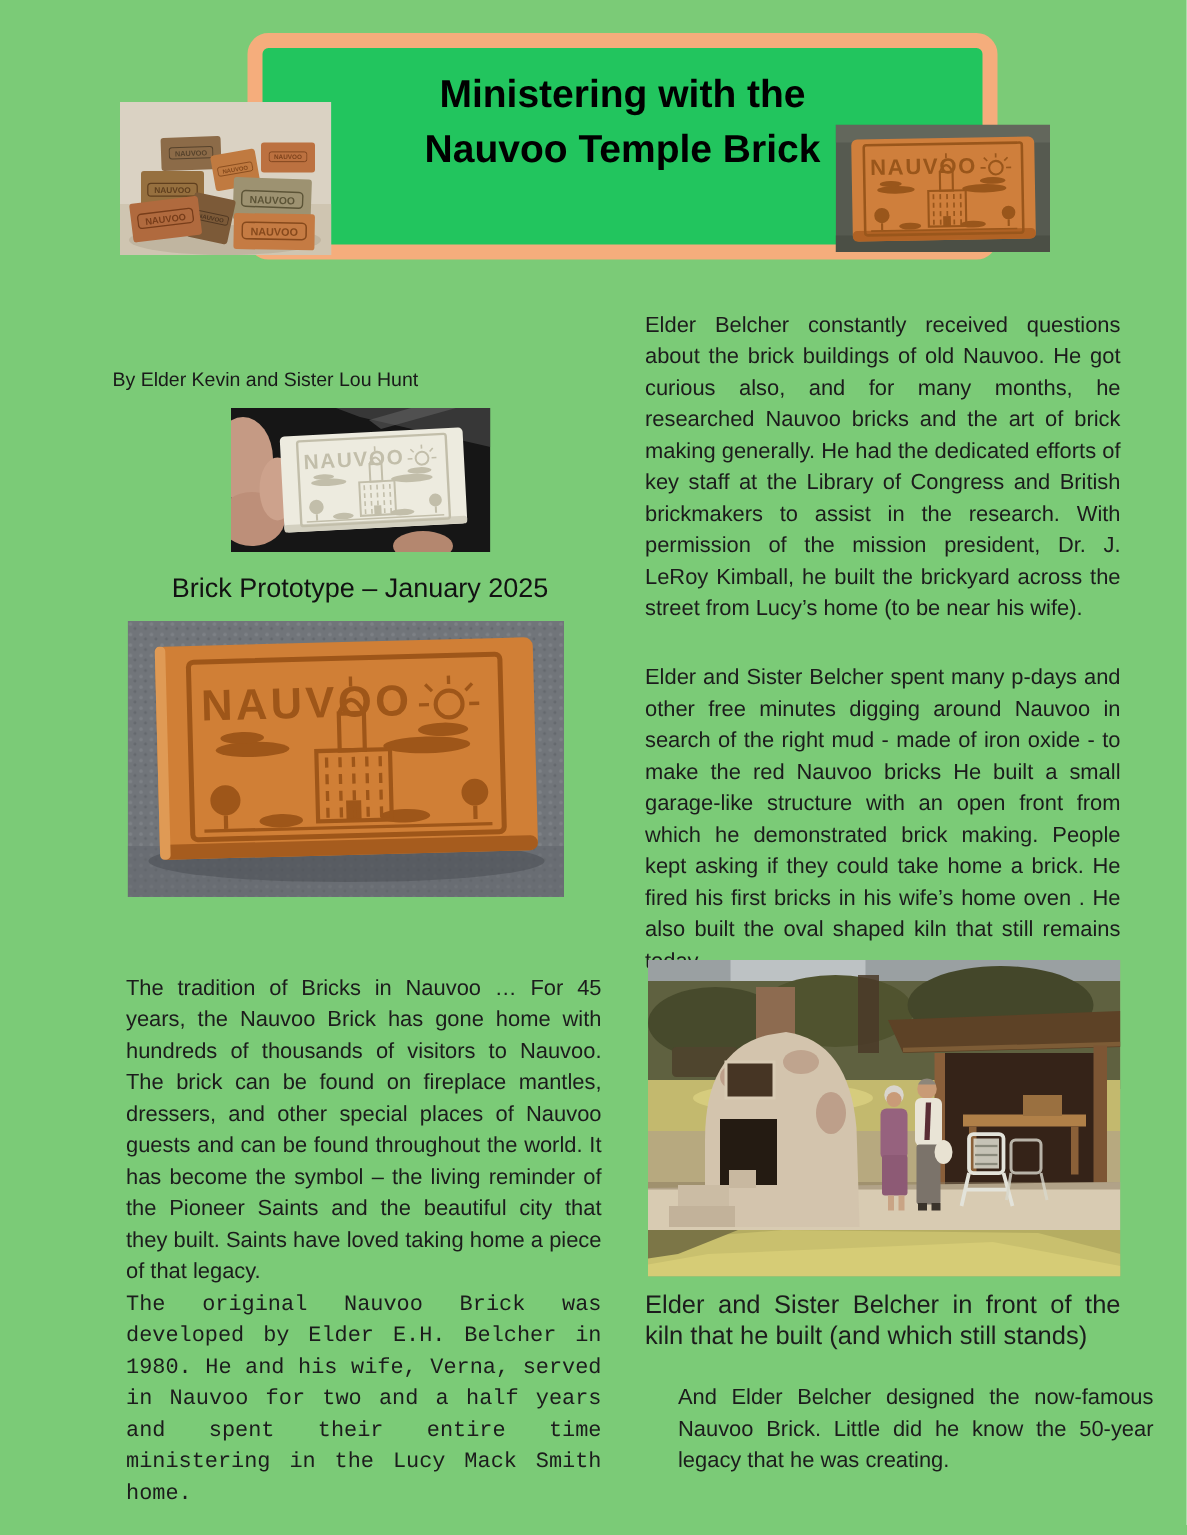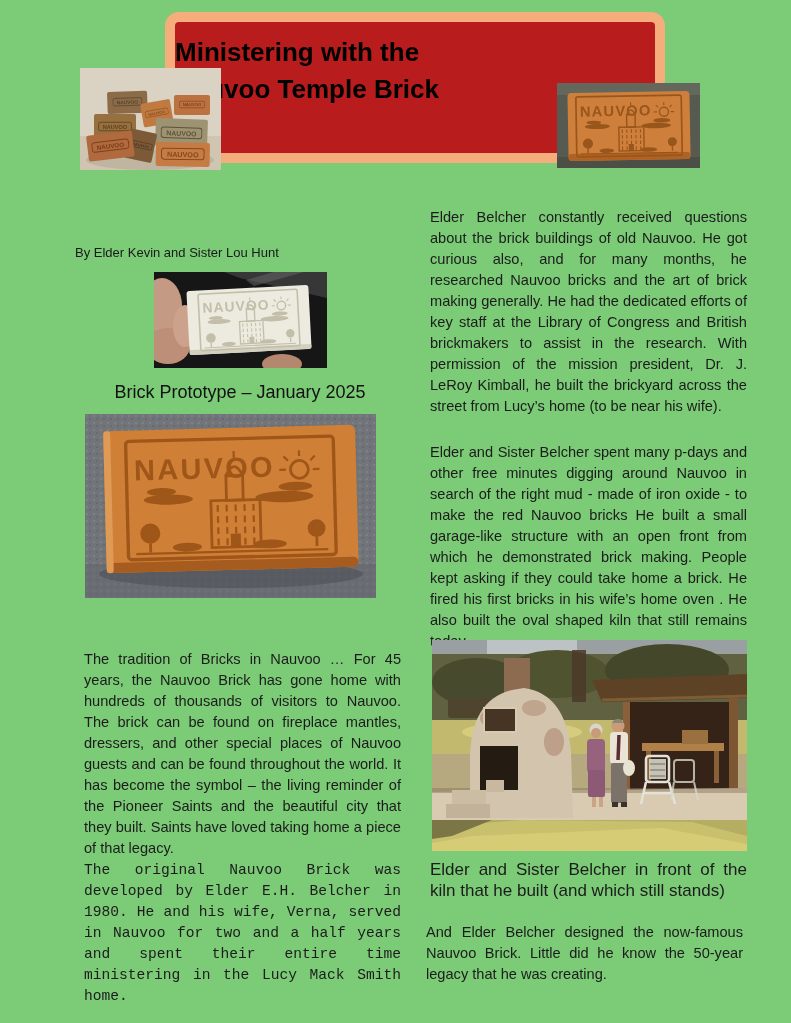--- a/index.html
+++ b/index.html
@@ -5,23 +5,24 @@
   html,body{margin:0;padding:0;}
   .page{
     position:relative;
     width:791px;height:1023px;
     background:#7bcb77;
     font-family:"Liberation Sans", sans-serif;
     color:#1c1c1c;
     overflow:hidden;
   }
   .banner{
-    position:absolute;left:165px;top:12px;width:500px;height:151px;
+    position:absolute;left:165px;top:22px;width:500px;height:151px;
     box-sizing:border-box;
-    background:#b91c1c;border:10px solid #f5ad7c;border-radius:14px;
+    background:#22c55e;border:10px solid #f5ad7c;border-radius:14px;
+    text-align:center;
   }
   .title-line{font-size:26px;font-weight:bold;color:#000;line-height:1;}
   .title-line.l1{margin-top:17px;}
   .title-line.l2{margin-top:11px;}
   .photo{position:absolute;overflow:hidden;}
   .photo svg{display:block;width:100%;height:100%;}
   .headline{
     position:absolute;left:75px;top:192px;width:330px;
     text-align:center;font-weight:bold;font-size:15.5px;line-height:20px;
     color:#17375d;
@@ -38,21 +39,21 @@
   }
   .cap-just{
     position:absolute;width:317px;
     font-size:17px;line-height:21px;text-align:justify;
   }
   .lp1{left:84px;top:634px;}
   .lp2{left:84px;top:845px;font-family:Liberation Mono, monospace;}
   .rp1{left:430px;top:192px;}
   .rp2{left:430px;top:427px;}
   .rcap{left:430px;top:859px;}
-  .rp3{left:426px;top:907px;}
+  .rp3{left:452px;top:907px;}
 </style>
 </head>
 <body>
 
 <svg width="0" height="0" style="position:absolute" aria-hidden="true">
   <defs>
     <symbol id="brick-relief" viewBox="0 0 200 120">
       <rect x="7" y="7" width="186" height="106" rx="3" fill="none" stroke="currentColor" stroke-width="3"></rect>
       <text x="14" y="42" font-size="26" font-weight="bold" letter-spacing="2" fill="currentColor">NAUVOO</text>
       <g fill="currentColor">

